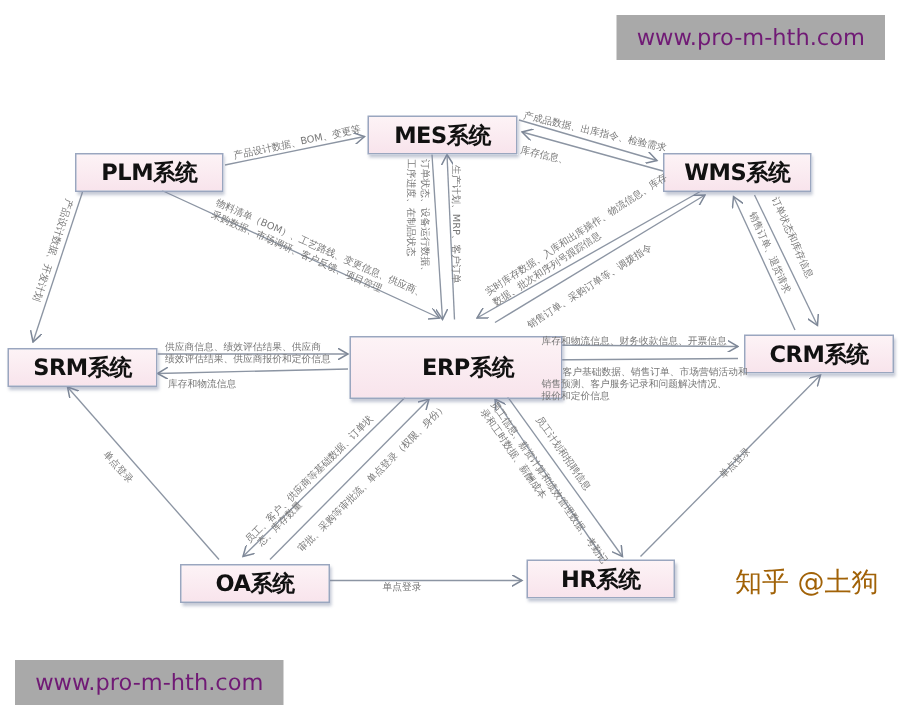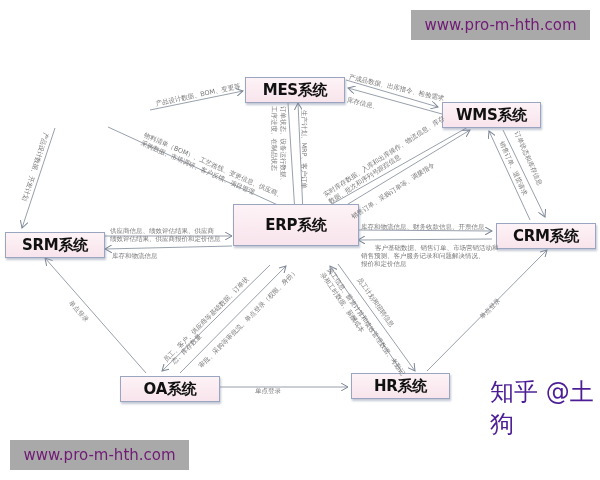--- a/index.html
+++ b/index.html
@@ -24,21 +24,21 @@
       position: absolute; font-size: 6.5px; color: #777; white-space: nowrap;
       transform-origin: 0 0; line-height: 8px;
       font-family: "DejaVu Sans", sans-serif;
     }
     .watermark {
       position: absolute; background: #a9a9a9; color: #701a75;
       font-family: "DejaVu Sans", sans-serif; font-size: 15px;
       display: flex; align-items: center; justify-content: center;
     }
     .credit {
-      position: absolute; color: #4c1d95; font-size: 24px;
+      position: absolute; color: #a16207; font-size: 18px;
       font-family: "DejaVu Sans", sans-serif;
     }
   </style>
 </head>
 <body>
 
 <div class="canvas">
 
   <svg class="links" viewBox="0 0 600 480">
     <defs>
@@ -87,24 +87,25 @@
       <line x1="402" y1="372" x2="330" y2="266" marker-end="url(#arr)"></line>
 
       <line x1="146" y1="373" x2="45" y2="258" marker-end="url(#arr)"></line>
 
       <line x1="220" y1="387" x2="348" y2="387" marker-end="url(#arr)"></line>
 
       <line x1="427" y1="371" x2="547" y2="250" marker-end="url(#arr)"></line>
     </g>
   </svg>
 
+  <div class="node" style="left:50px;top:102px;width:97px;height:24px;">PLM系统</div>
   <div class="node" style="left:245px;top:77px;width:98px;height:24px;">MES系统</div>
   <div class="node" style="left:442px;top:102px;width:97px;height:24px;">WMS系统</div>
   <div class="node" style="left:5px;top:232px;width:98px;height:24px;">SRM系统</div>
-  <div class="node" style="left:233px;top:204px;width:124px;height:40px;">ERP系统</div>
+  <div class="node" style="left:233px;top:224px;width:124px;height:40px;padding-left:16px;">ERP系统</div>
   <div class="node" style="left:496px;top:223px;width:98px;height:24px;">CRM系统</div>
   <div class="node" style="left:120px;top:376px;width:98px;height:24px;">OA系统</div>
   <div class="node" style="left:351px;top:373px;width:97px;height:24px;">HR系统</div>
 
   <div class="lbl" style="left:155px;top:100px;transform:rotate(-12deg);">产品设计数据、BOM、变更等</div>
   <div class="lbl" style="left:50px;top:134px;transform:rotate(108deg);">产品设计数据、开发计划</div>
   <div class="lbl" style="left:146px;top:131px;transform:rotate(24deg);">物料清单（BOM）、工艺路线、变更信息、供应商、</div>
   <div class="lbl" style="left:143px;top:139px;transform:rotate(24deg);">采购数据、市场调研、客户反馈、项目管理</div>
   <div class="lbl" style="left:350px;top:73px;transform:rotate(13deg);">产成品数据、出库指令、检验需求</div>
   <div class="lbl" style="left:348px;top:96px;transform:rotate(13deg);">库存信息、</div>

